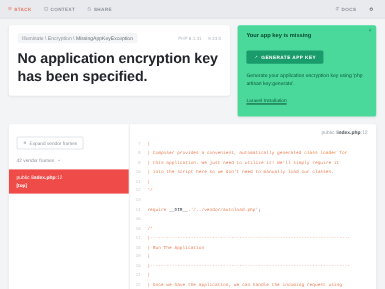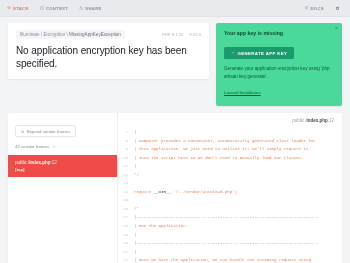--- a/index.html
+++ b/index.html
@@ -51,21 +51,21 @@
   .exc-class {
     font-size: 4.6px; color: #8b8f98;
     background: #f4f5f7; border-radius: 1.5px;
     padding: 2.2px 4px; white-space: nowrap;
     overflow: hidden; text-overflow: ellipsis;
   }
   .exc-class b { color: #6b7078; font-weight: 400; }
   .exc-meta { display: flex; gap: 6px; white-space: nowrap; }
   .exc-meta span { font-size: 4.2px; color: #b3b7bf; }
   .exc-msg {
-    font-size: 10px; font-weight: 400; color: #22262c;
+    font-size: 13px; font-weight: 700; color: #22262c;
     line-height: 1.25; letter-spacing: -.1px;
   }
 
   
   .sol-card {
     width: 126px;
     background: #4ad99b;
     border-radius: 2px;
     padding: 7px 8px 8px 8px;
     position: relative;

